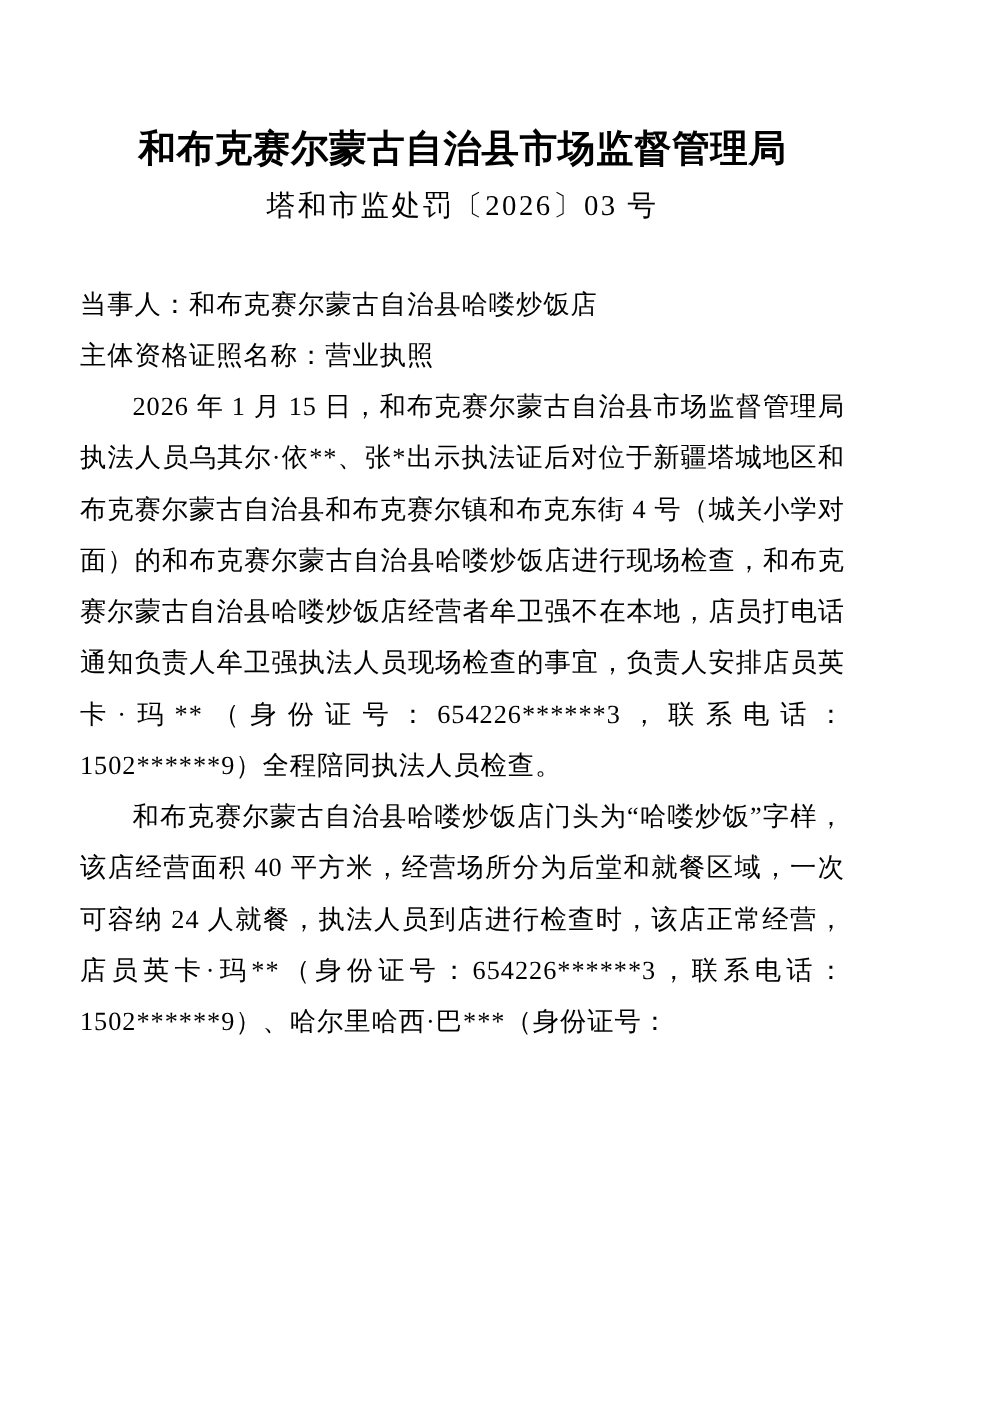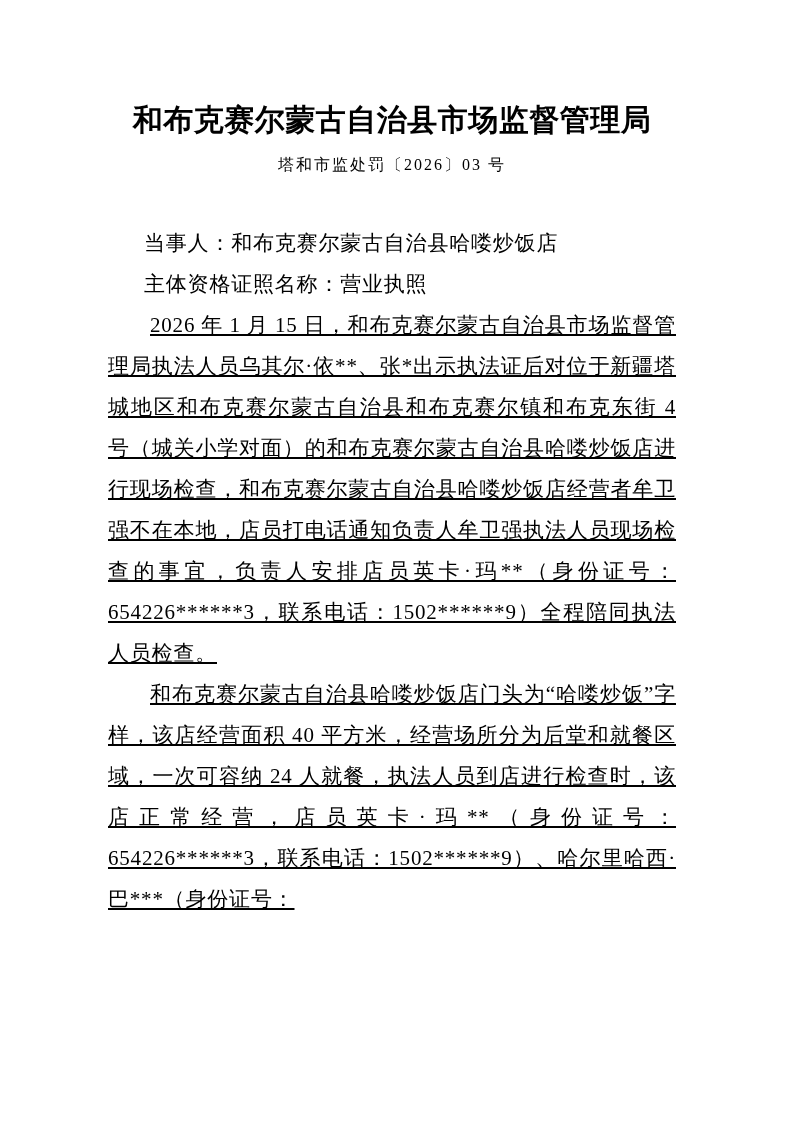--- a/index.html
+++ b/index.html
@@ -8,45 +8,45 @@
     font-family: "Liberation Serif", "DejaVu Serif", serif;
   }
   .page {
     position: relative;
     width: 793px;
     height: 950px;
     margin: 0 auto;
     background: #ffffff;
     color: #000000;
     overflow: hidden;
-    padding: 98px 117px 0 108px;
+    padding: 98px 117px 0 64px;
   }
   .doc-title {
     text-align: center;
     font-size: 30px;
     line-height: 43px;
     font-weight: bold;
     letter-spacing: 0.5px;
   }
   .doc-number {
     text-align: center;
-    font-size: 16px;
+    font-size: 23px;
     line-height: 26px;
     margin-top: 11px;
     letter-spacing: 2px;
   }
   .doc-body {
     margin-top: 45px;
     font-size: 21px;
     line-height: 41px;
     text-align: justify;
     letter-spacing: 0.8px;
   }
-  .info-line { text-indent: 0; margin-left: 36px; }
-  .body-para { text-indent: 2em; text-decoration: underline; }
+  .info-line { text-indent: 0; }
+  .body-para { text-indent: 2em; }
 </style>
 </head>
 <body>
 
 <div class="page">
 
   <h1 class="doc-title">
     <span>和布克赛尔蒙古自治县市场监督管理局</span><br>
   </h1>
 

